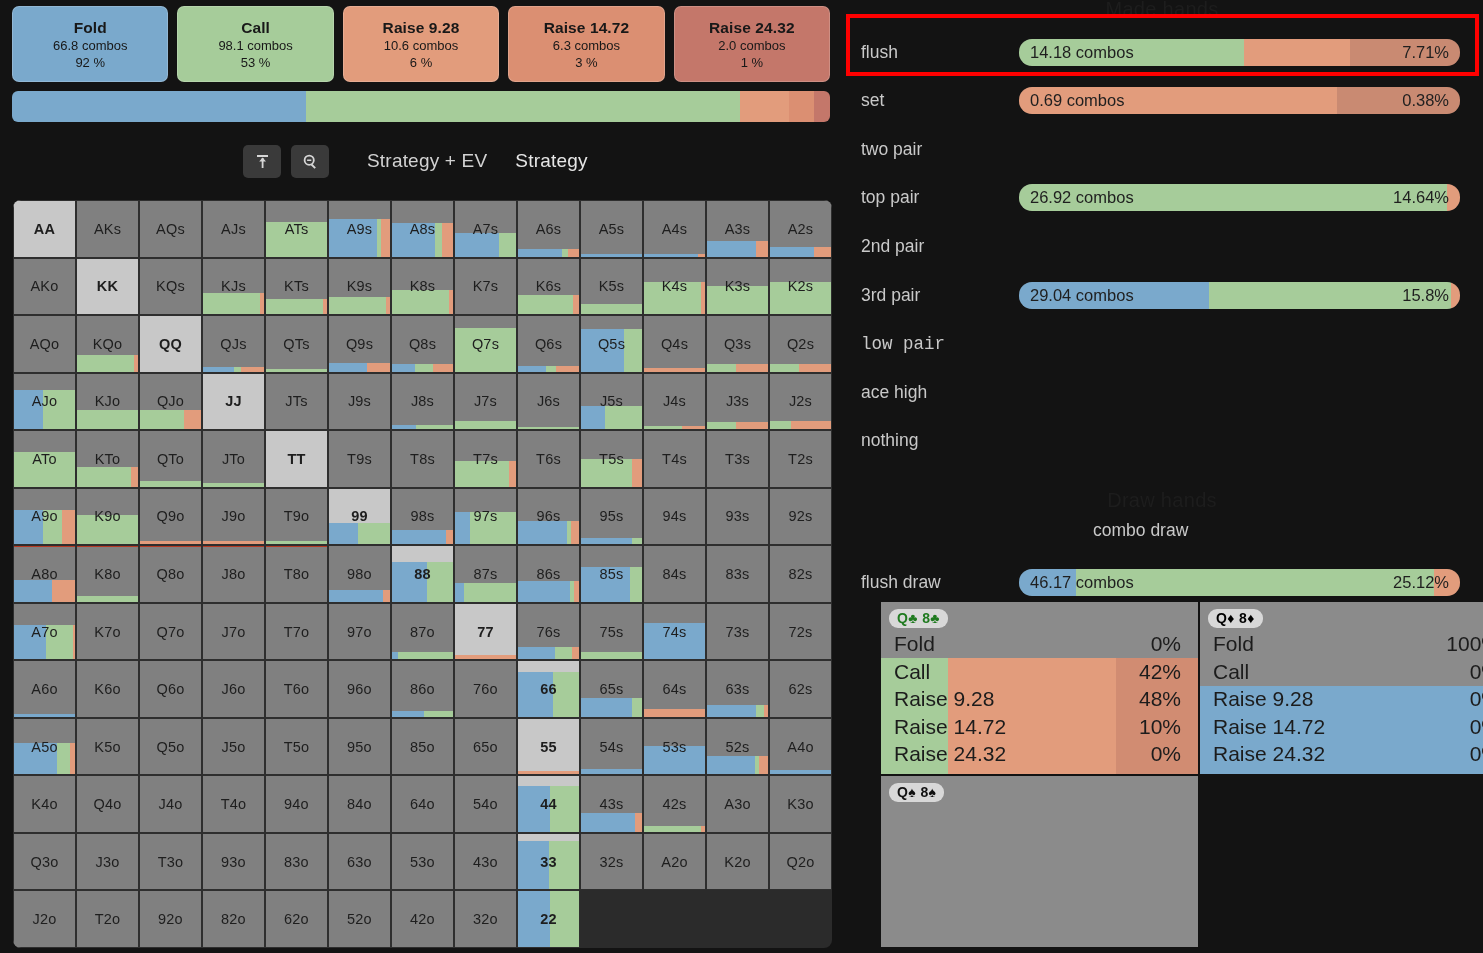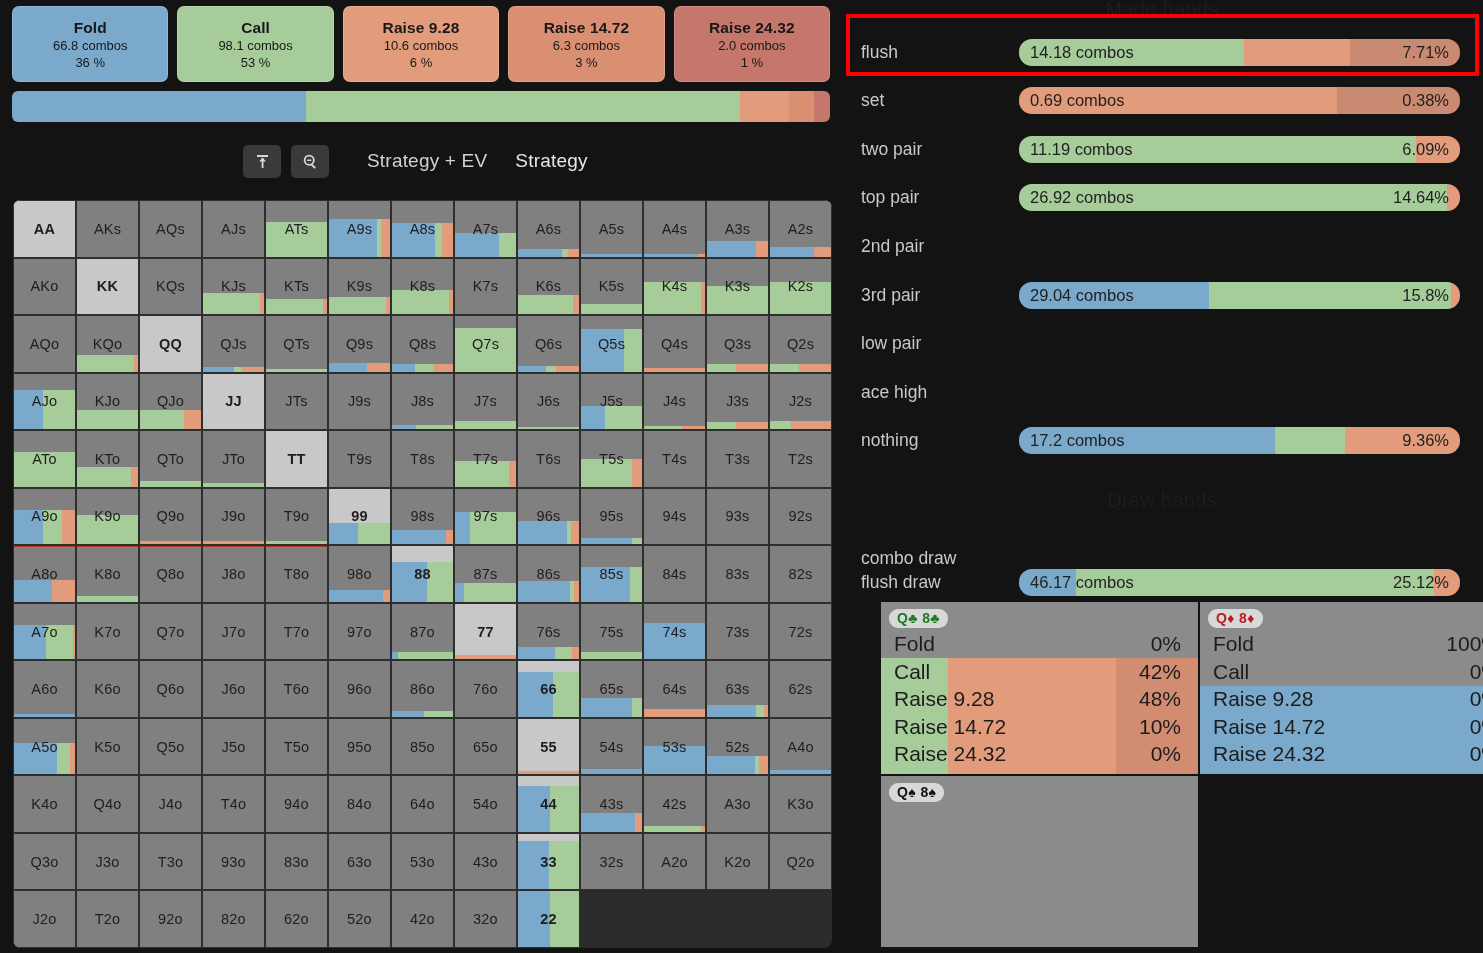--- a/index.html
+++ b/index.html
@@ -79,34 +79,34 @@
   .cardcell{position:relative;background:#8b8b8b;overflow:hidden;}
   .cardcell .pill{position:absolute;left:8px;top:7px;background:#d8d8d8;
     border-radius:9px;padding:1px 8px 2px;font-size:14px;font-weight:bold;z-index:5;
     letter-spacing:.4px;}
   .cardcell .strats{position:absolute;left:0;right:0;top:28px;z-index:4;}
   .cardcell .srow{display:flex;justify-content:space-between;padding:0 17px 0 13px;
     font-size:21px;color:#1c1c1c;line-height:27.5px;height:27.5px;}
   .cardcell .bgfills{position:absolute;left:0;right:0;bottom:0;top:0;display:flex;z-index:1;}
   .cardcell .bgfills span{display:block;height:100%;}
   .suit-c{color:#1f7a1f;}
-  .suit-d{color:#b91c1c;}
+  .suit-d{color:#000000;}
   .suit-h{color:#d81111;}
   .suit-s{color:#111111;}
 </style>
 </head>
 <body>
 
 <div id="left">
 
   <div id="actions">
       <div class="act" style="background: rgb(122, 169, 204);">
         <div class="nm">Fold</div>
         <div class="cb">66.8 combos</div>
-        <div class="pc">36 %</div>
+        <div class="pc">92 %</div>
       </div>
       <div class="act" style="background: rgb(166, 204, 154);">
         <div class="nm">Call</div>
         <div class="cb">98.1 combos</div>
         <div class="pc">53 %</div>
       </div>
       <div class="act" style="background: rgb(226, 156, 124);">
         <div class="nm">Raise 9.28</div>
         <div class="cb">10.6 combos</div>
         <div class="pc">6 %</div>
@@ -998,26 +998,20 @@
         <div class="hname">set</div>
         <div class="hbar">
           <span class="seg" style="width:72%;background:#e29c7c"></span>
           <span class="seg" style="width:28%;background:#c98a72"></span>
           <div class="hcombos">0.69 combos</div>
           <div class="hpct">0.38%</div>
         </div>
       </div>
       <div class="hrow" style="top: 131.2px;">
         <div class="hname">two pair</div>
-        <div class="hbar">
-          <span class="seg" style="width:90%;background:#a6cc9a"></span>
-          <span class="seg" style="width:10%;background:#e29c7c"></span>
-          <div class="hcombos">11.19 combos</div>
-          <div class="hpct">6.09%</div>
-        </div>
       </div>
       <div class="hrow" style="top: 179.8px;">
         <div class="hname">top pair</div>
         <div class="hbar">
           <span class="seg" style="width:97%;background:#a6cc9a"></span>
           <span class="seg" style="width:3%;background:#e29c7c"></span>
           <div class="hcombos">26.92 combos</div>
           <div class="hpct">14.64%</div>
         </div>
       </div>
@@ -1027,39 +1021,32 @@
       <div class="hrow" style="top: 277px;">
         <div class="hname">3rd pair</div>
         <div class="hbar">
           <span class="seg" style="width:43%;background:#7aa9cc"></span>
           <span class="seg" style="width:55%;background:#a6cc9a"></span>
           <span class="seg" style="width:2%;background:#e29c7c"></span>
           <div class="hcombos">29.04 combos</div>
           <div class="hpct">15.8%</div>
         </div>
       </div>
-      <div class="hrow" style="top: 325.6px;">
+      <div class="hrow" style="top: 325.6px; font-family: Liberation Mono, monospace;">
         <div class="hname">low pair</div>
       </div>
       <div class="hrow" style="top: 374.2px;">
         <div class="hname">ace high</div>
       </div>
       <div class="hrow" style="top: 422.8px;">
         <div class="hname">nothing</div>
-        <div class="hbar">
-          <span class="seg" style="width:58%;background:#7aa9cc"></span>
-          <span class="seg" style="width:16%;background:#a6cc9a"></span>
-          <span class="seg" style="width:26%;background:#e29c7c"></span>
-          <div class="hcombos">17.2 combos</div>
-          <div class="hpct">9.36%</div>
-        </div>
       </div>
     </div>
   <div id="draw-rows">
-      <div class="hrow" style="top: 540px;">
+      <div class="hrow" style="top: 512px; justify-content: center;">
         <div class="hname">combo draw</div>
       </div>
       <div class="hrow" style="top: 564.6px;">
         <div class="hname">flush draw</div>
         <div class="hbar">
           <span class="seg" style="width:13%;background:#7aa9cc"></span>
           <span class="seg" style="width:81%;background:#a6cc9a"></span>
           <span class="seg" style="width:6%;background:#e29c7c"></span>
           <div class="hcombos">46.17 combos</div>
           <div class="hpct">25.12%</div>

